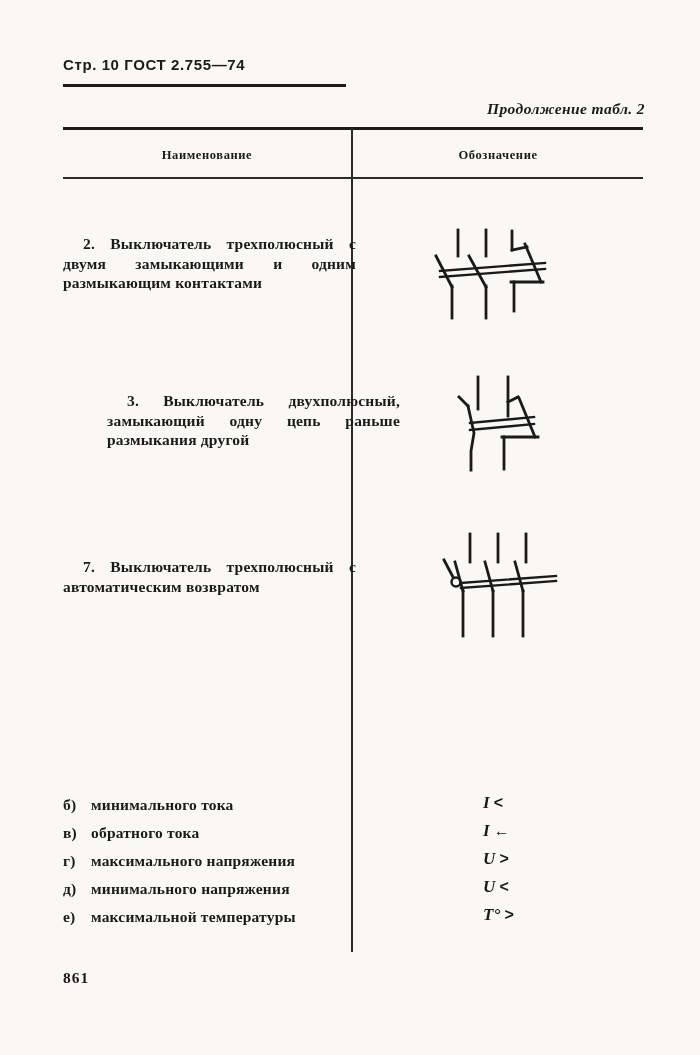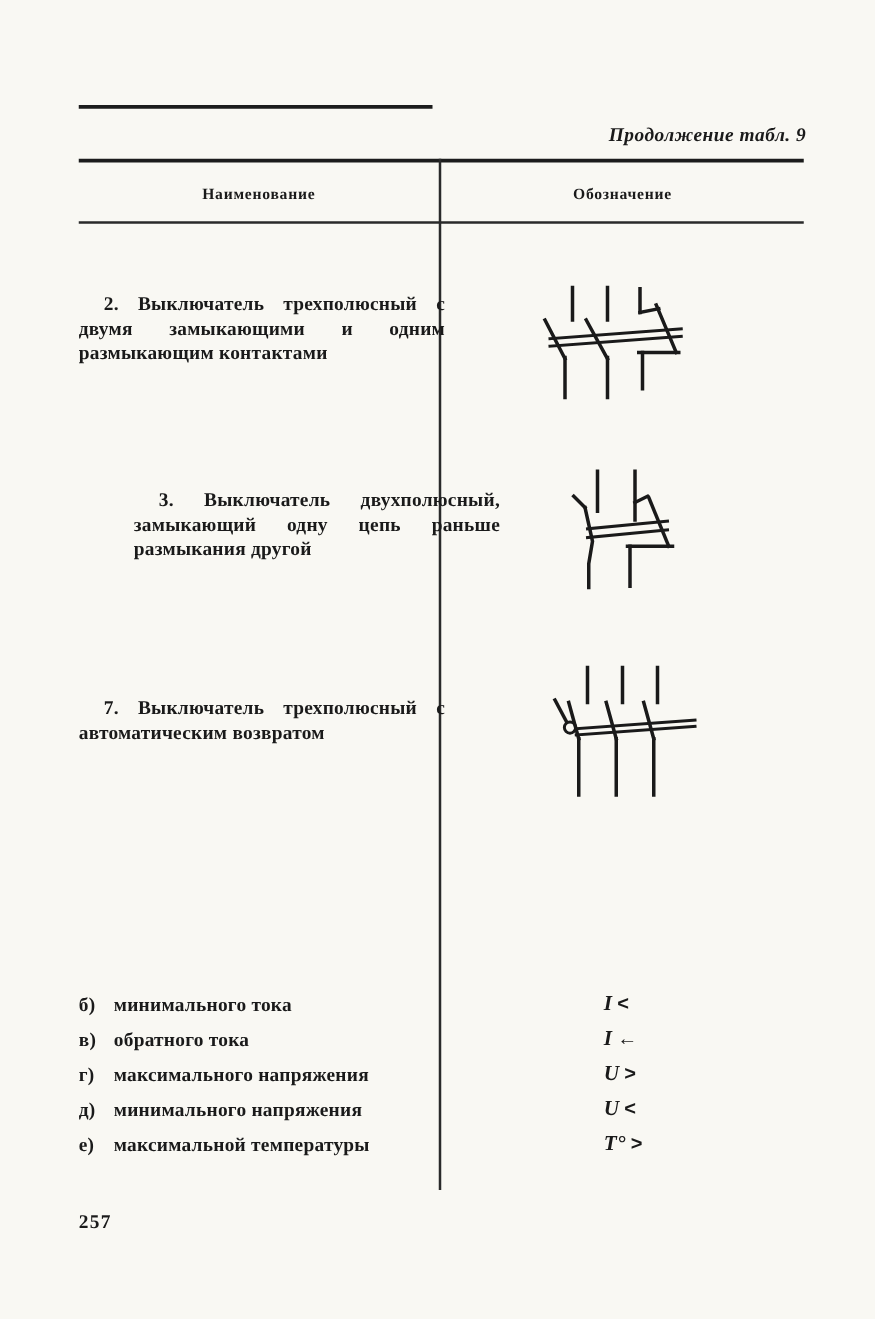--- a/index.html
+++ b/index.html
@@ -72,23 +72,24 @@
   .pageno {
     position:absolute; left:63px; top:969px;
     font-size:15.5px; font-weight:bold; letter-spacing:1px;
   }
 </style>
 </head>
 <body>
 
 <div class="page">
 
+  <div class="hdr-left">Стр. 10 ГОСТ 2.755—74</div>
   <div class="hdr-underline"></div>
 
-  <div class="continuation">Продолжение табл. 9</div>
+  <div class="continuation">Продолжение табл. 2</div>
 
   <div class="rule-thick"></div>
   <div class="col-hdr name">Наименование</div>
   <div class="col-hdr symbol">Обозначение</div>
   <div class="rule-thin"></div>
   <div class="rule-vert"></div>
 
   <div class="row-text r2">2. Выключатель трехполюсный с двумя замыкающими и одним размыкающим контактами</div>
   <div class="sym s2">
     <svg width="135" height="105" viewBox="0 0 135 105">
@@ -164,15 +165,15 @@
   </div>
   <div class="nitem" style="top:880px">
     <span class="marker">д)</span><span>минимального напряжения</span>
     <span class="sign"><span class="letter">U</span><span class="op">&lt;</span></span>
   </div>
   <div class="nitem" style="top:908px">
     <span class="marker">е)</span><span>максимальной температуры</span>
     <span class="sign"><span class="letter">T°</span><span class="op">&gt;</span></span>
   </div>
 
-  <div class="pageno">257</div>
+  <div class="pageno">861</div>
 
 </div>
 
 </body></html>

